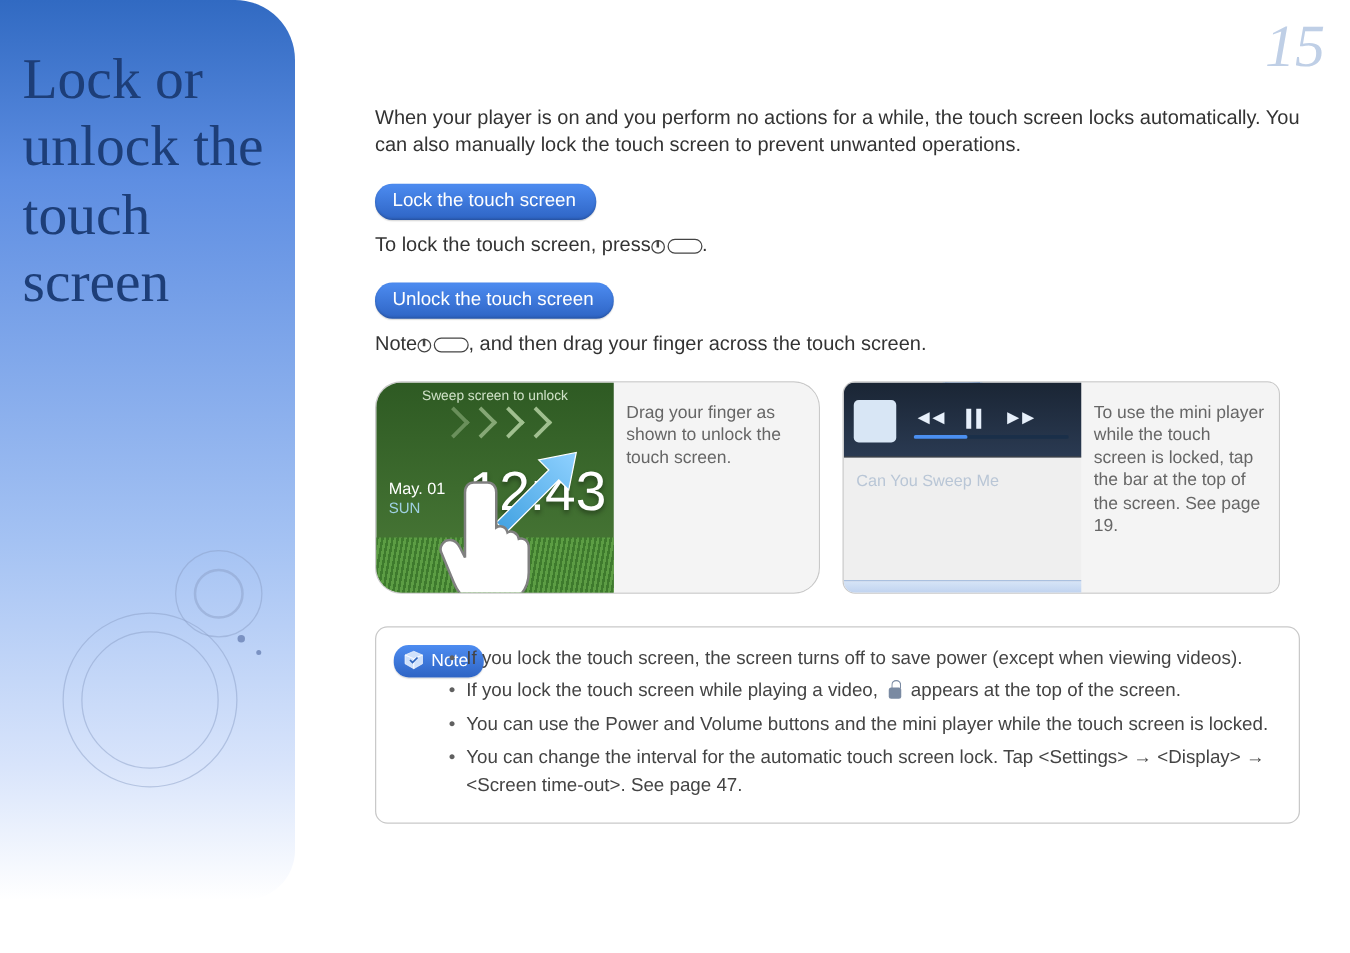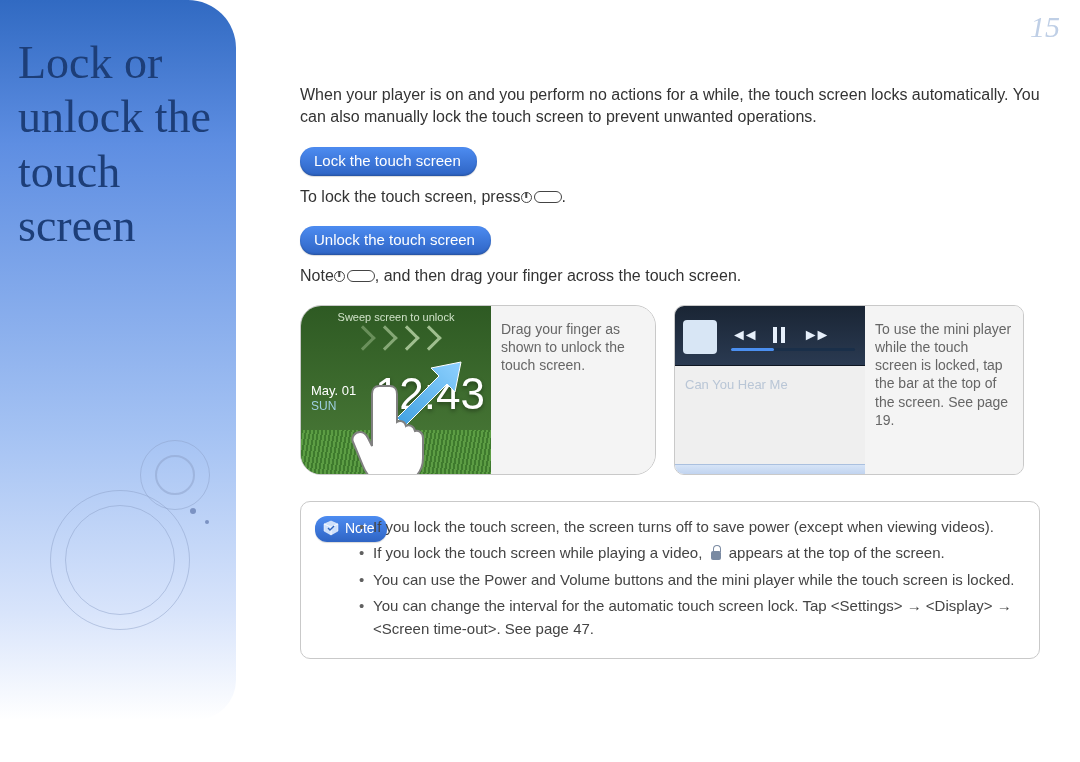--- a/index.html
+++ b/index.html
@@ -10,21 +10,21 @@
     font-family: Arial, Helvetica, sans-serif;
     position: relative;
     overflow: hidden;
   }
 
   
   .pagenum {
     position: absolute;
     right: 20px;
     top: 10px;
-    font-size: 30px;
+    font-size: 48px;
     font-style: italic;
     color: #bfcfe6;
     font-family: Georgia, 'Times New Roman', serif;
   }
 
   
   .sidebar {
     position: absolute;
     left: 0;
     top: 0;
@@ -358,21 +358,21 @@
           <div class="controls">
             <span class="ctl-prev"></span>
             <span class="ctl-pause">
                 <span></span>
                 <span></span>
               </span>
             <span class="ctl-next"></span>
           </div>
           <div class="prog"></div>
         </div>
-        <div class="track">Can You Hear Me</div>
+        <div class="track">Can You Sweep Me</div>
         <div class="scroll"></div>
       </div>
       <div class="caption">To use the mini player while the touch screen is locked, tap the bar at the top of the screen. See page 19.</div>
     </div>
 
   </div>
 
   <div class="note">
     <div class="note-badge">
       <span class="cube">

